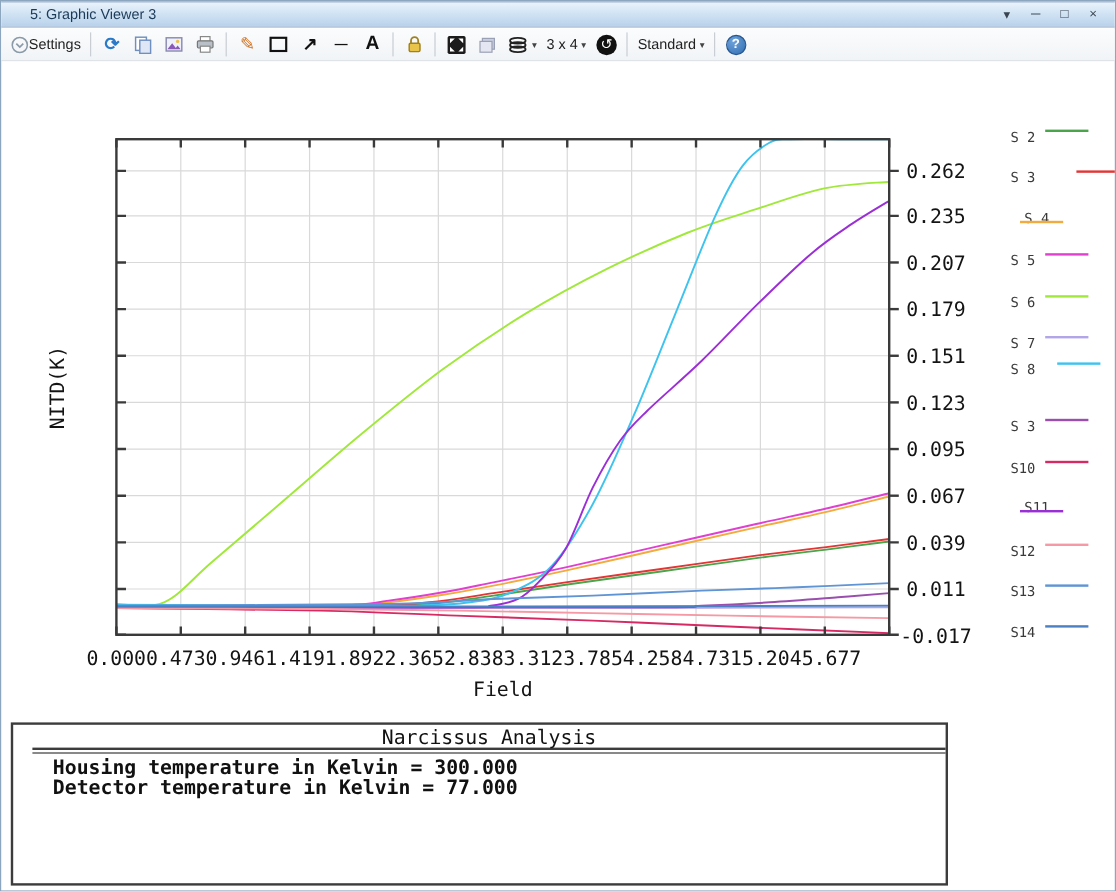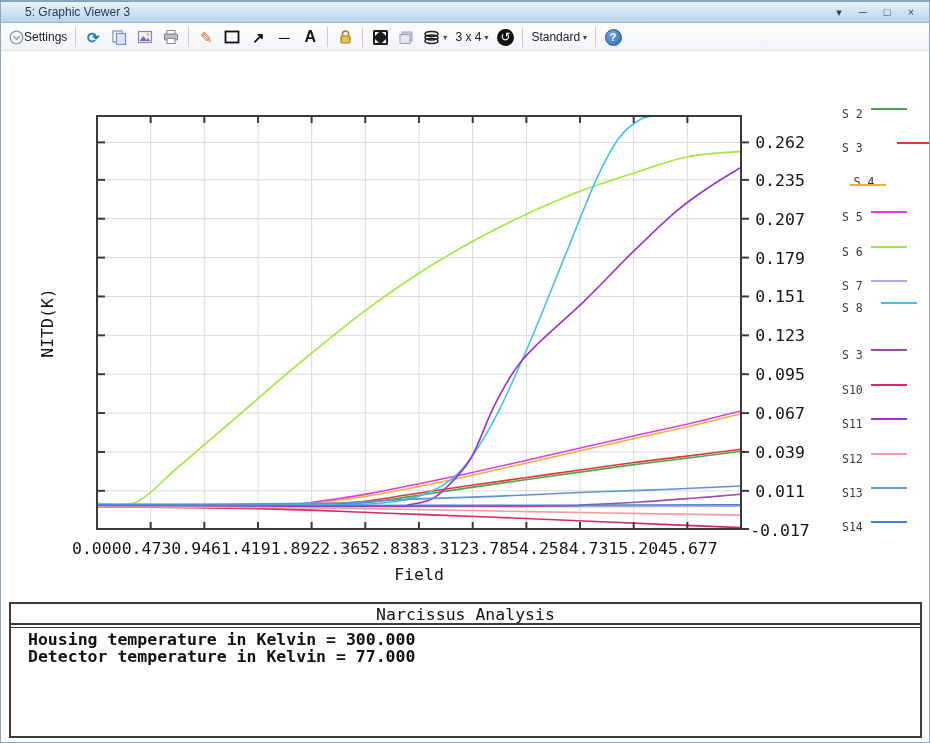--- a/index.html
+++ b/index.html
@@ -63,22 +63,22 @@
     position:absolute;left:0;display:flex;align-items:center;height:16px;
     font-family:"DejaVu Sans Mono","Liberation Mono",monospace;
     font-size:11.5px;color:#3a3a3a;white-space:pre;
   }
   .legend-swatch{
     display:inline-block;width:36px;height:2px;margin-left:8px;
     transform:translateY(-5px);
   }
   
   .panel{
-    position:absolute;left:8px;top:601px;width:913px;height:136px;
-    border:2px solid #3c3c3c;background:#fff;
+    position:absolute;left:8px;top:601px;width:781px;height:136px;
+    border:2px solid #3c3c3c;background:#fff;padding-left:16px;
   }
   .panel-header{
     height:21px;line-height:21px;text-align:center;
     border-bottom:2px solid #3c3c3c;
     font-family:"DejaVu Sans Mono","Liberation Mono",monospace;
     font-size:16.5px;color:#111;
   }
   .panel-body{
     border-top:1px solid #3c3c3c;margin-top:2px;padding:3px 0 0 17px;
     font-family:"DejaVu Sans Mono","Liberation Mono",monospace;
@@ -314,21 +314,21 @@
   <div id="legend">
       <div class="legend-row" style="top: 1px;"><span>S 2</span><span class="legend-swatch" style="background: rgb(74, 164, 74);"></span></div>
       <div class="legend-row" style="top: 35.45px; gap: 26px;"><span>S 3</span><span class="legend-swatch" style="background: rgb(226, 53, 53);"></span></div>
       <div class="legend-row" style="top: 69.9px; flex-direction: column;"><span>S 4</span><span class="legend-swatch" style="background: rgb(242, 171, 62);"></span></div>
       <div class="legend-row" style="top: 104.35px;"><span>S 5</span><span class="legend-swatch" style="background: rgb(224, 64, 208);"></span></div>
       <div class="legend-row" style="top: 138.8px;"><span>S 6</span><span class="legend-swatch" style="background: rgb(160, 232, 58);"></span></div>
       <div class="legend-row" style="top: 173.25px;"><span>S 7</span><span class="legend-swatch" style="background: rgb(178, 166, 230);"></span></div>
       <div class="legend-row" style="top: 195px; gap: 10px;"><span>S 8</span><span class="legend-swatch" style="background: rgb(62, 195, 239);"></span></div>
       <div class="legend-row" style="top: 242.15px;"><span>S 3</span><span class="legend-swatch" style="background: rgb(154, 79, 174);"></span></div>
       <div class="legend-row" style="top: 276.6px;"><span>S10</span><span class="legend-swatch" style="background: rgb(214, 42, 100);"></span></div>
-      <div class="legend-row" style="top: 311.05px;"><span>S11</span><span class="legend-swatch" style="background: rgb(154, 47, 214);"></span></div>
+      <div class="legend-row" style="top: 311.05px; flex-direction: column;"><span>S11</span><span class="legend-swatch" style="background: rgb(154, 47, 214);"></span></div>
       <div class="legend-row" style="top: 345.5px;"><span>S12</span><span class="legend-swatch" style="background: rgb(245, 154, 164);"></span></div>
       <div class="legend-row" style="top: 379.95px;"><span>S13</span><span class="legend-swatch" style="background: rgb(95, 149, 213);"></span></div>
       <div class="legend-row" style="top: 414.4px;"><span>S14</span><span class="legend-swatch" style="background: rgb(75, 128, 197);"></span></div>
     </div>
 
   <div class="panel">
     <div class="panel-header">Narcissus Analysis</div>
     <div class="panel-body" id="panel-body">
         <div class="analysis-line">Housing temperature in Kelvin = 300.000</div>
         <div class="analysis-line">Detector temperature in Kelvin = 77.000</div>

